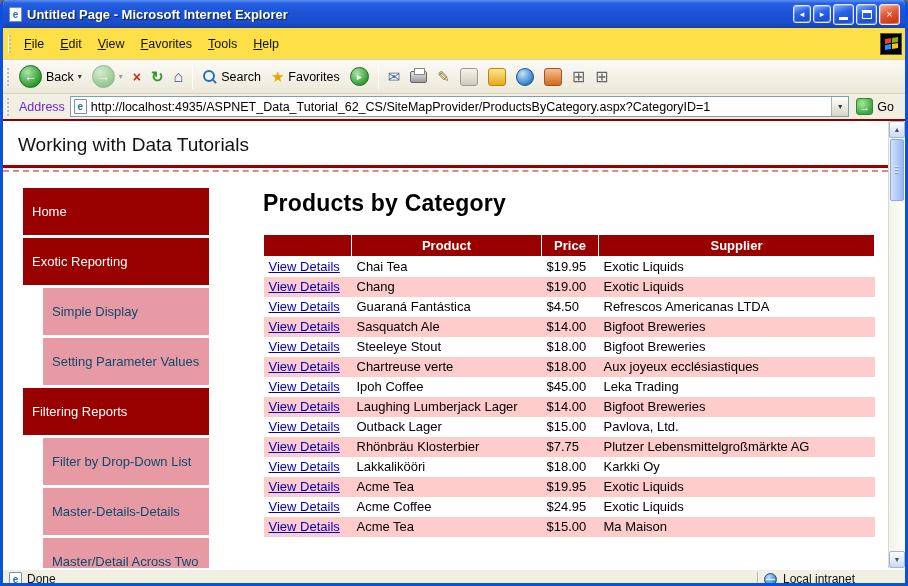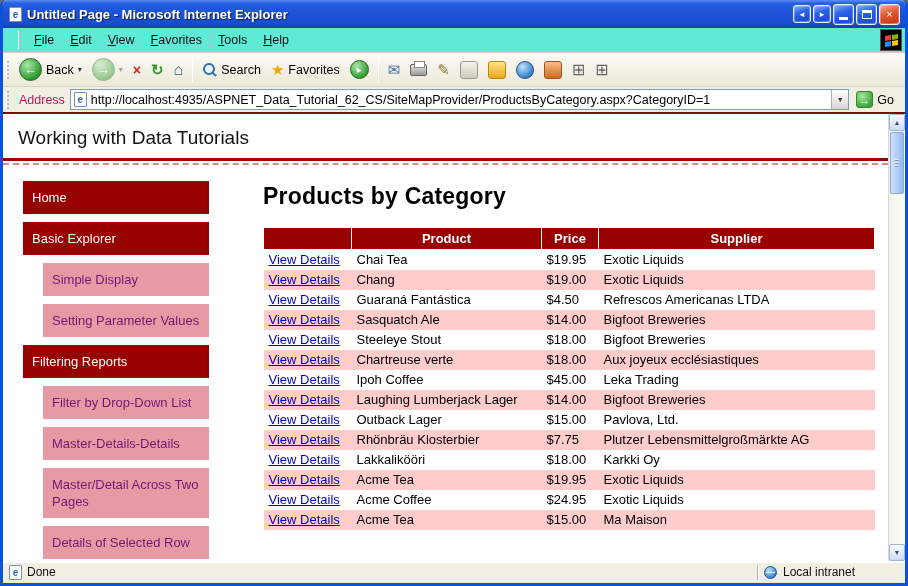--- a/index.html
+++ b/index.html
@@ -23,21 +23,21 @@
   .tbtn { width:21px; height:21px; border:1px solid #E8F0FF; border-radius:3px; color:#fff;
           display:flex; align-items:center; justify-content:center; font-size:11px; line-height:1;
           background:linear-gradient(160deg,#8DB2F8 0%,#2B63E8 40%,#1D4FD0 80%,#2E63E8 100%);
           box-shadow:inset 0 0 0 1px rgba(255,255,255,.25); }
   .tbtn.small { width:18px; height:18px; font-size:9px; }
   .tbtn.close { background:linear-gradient(160deg,#F5B096 0%,#E25A33 45%,#C93A16 85%,#E06640 100%); }
   .glyph-min { width:9px; height:3px; background:#fff; margin-top:9px; }
   .glyph-max { width:10px; height:9px; border:1px solid #fff; border-top:3px solid #fff; }
 
   
-  .menubar { height:25px; display:flex; align-items:center; padding-left:12px; background:#5eead4;
+  .menubar { height:32px; display:flex; align-items:center; padding-left:2px; background:#fde047;
              border-bottom:1px solid #D8D4C4; }
   .grip { width:3px; height:18px; margin:0 5px 0 3px;
           background:repeating-linear-gradient(180deg,#C0BCAC 0 2px,transparent 2px 4px);
           border-left:1px solid #fff; }
   .menu-item { display:inline-block; padding:3px 8px; font-size:12.5px; color:#111; }
   .menu-item::first-letter { text-decoration:underline; }
   .win-logo { width:22px; height:22px; background:#000; margin-left:auto; margin-right:3px;
               display:flex; align-items:center; justify-content:center; border:1px solid #555; }
   .flag { display:grid; grid-template-columns:6px 6px; grid-template-rows:5px 5px; gap:1px; transform:skewY(-8deg); }
   .flag i { display:block; }
@@ -76,21 +76,21 @@
   .sq { width:18px; height:18px; border-radius:3px; border:1px solid #999; }
   .sq-gray { background:linear-gradient(#F4F2EA,#CFCabc); }
   .sq-yellow { background:linear-gradient(#FFE48A,#E8A81E); border-color:#B8860B; }
   .ball-blue { width:18px; height:18px; border-radius:50%; border:1px solid #1D4F8C;
                background:radial-gradient(circle at 35% 30%,#BFE3FF,#2E7BC4 75%); }
   .sq-orange { background:linear-gradient(#F6C08A,#D2691E); border-color:#A0522D; }
   .ico-grid { color:#666; font-size:16px; }
 
   
   .addressbar { height:25px; display:flex; align-items:center; padding:2px 6px 2px 0; gap:5px; background:#F1EEE2; }
-  .addr-label { font-size:12.5px; color:#be185d; }
+  .addr-label { font-size:12.5px; color:#6d28d9; }
   .addr-field { flex:1; height:21px; background:#fff; border:1px solid #7F9DB9; display:flex;
                 align-items:center; padding-left:3px; gap:4px; }
   .addr-input { flex:1; border:none; outline:none; font-family:"Liberation Sans",sans-serif;
                 font-size:12.5px; color:#000; height:17px; }
   .addr-drop { width:17px; height:19px; background:linear-gradient(#FEFEFC,#D9D5C9);
                border-left:1px solid #B5B1A5; display:flex; align-items:center; justify-content:center;
                font-size:7px; color:#333; }
   .go-btn { display:flex; align-items:center; gap:4px; padding:1px 5px 1px 2px; font-size:12.5px; }
   .go-icon { width:17px; height:17px; border-radius:3px; border:1px solid #2E8B2E; color:#fff;
              display:flex; align-items:center; justify-content:center; font-size:11px; font-weight:bold;
@@ -100,23 +100,23 @@
 
   
   .viewport { height:447px; display:flex; background:#fff; }
   .page { flex:1; overflow:hidden; background:#fff; }
   .page-h1 { font-size:19px; font-weight:400; color:#131313; padding:13px 0 9px 15px; white-space:nowrap; }
   .solid-rule { height:3px; background:#990000; }
   .dashed-rule { height:0; border-top:2px dashed #D98C8C; margin-top:2px; }
 
   .cols { display:flex; margin-top:16px; }
   .sidebar { width:186px; margin-left:20px; flex-shrink:0; }
-  .side-item { font-size:13px; line-height:17px; padding:8px 9px; margin-bottom:8px; cursor:pointer; }
+  .side-item { font-size:13px; line-height:17px; padding:15px 9px; margin-bottom:3px; cursor:pointer; }
   .side-item.primary { background:#990000; color:#fff; }
-  .side-item.secondary { background:#E89AA4; color:#701a75; margin-left:20px; }
+  .side-item.secondary { background:#E89AA4; color:#0c4a6e; margin-left:20px; }
 
   .main { margin-left:54px; }
   .content-title { font-size:23px; font-weight:bold; color:#000; margin-top:2px; letter-spacing:.2px; }
 
   table.products { border-collapse:collapse; table-layout:fixed; width:587px; margin-top:17px; font-size:13px; }
   .products th { background:#990000; color:#fff; font-weight:bold; text-align:center; padding:3px 6px;
                  border:1px solid #fff; font-size:13px; height:21px; }
   .products th:nth-child(1){ width:88px; } .products th:nth-child(2){ width:190px; }
   .products th:nth-child(3){ width:57px; } .products th:nth-child(4){ width:276px; }
   .products td { padding:2px 5px; white-space:nowrap; overflow:hidden; height:20px; }
@@ -270,21 +270,21 @@
   <div class="viewport">
     <div class="page">
       <div class="page-h1">Working with Data Tutorials</div>
       <div class="solid-rule"></div>
       <div class="dashed-rule"></div>
 
       <div class="cols">
 
         <div class="sidebar">
           <div class="side-item primary">Home</div>
-          <div class="side-item primary">Basic Explorer</div>
+          <div class="side-item primary">Exotic Reporting</div>
           <div class="side-item secondary">Simple Display</div>
           <div class="side-item secondary">Setting Parameter Values</div>
           <div class="side-item primary">Filtering Reports</div>
           <div class="side-item secondary">Filter by Drop-Down List</div>
           <div class="side-item secondary">Master-Details-Details</div>
           <div class="side-item secondary">Master/Detail Across Two Pages</div>
           <div class="side-item secondary">Details of Selected Row</div>
         </div>
 
         <div class="main">

